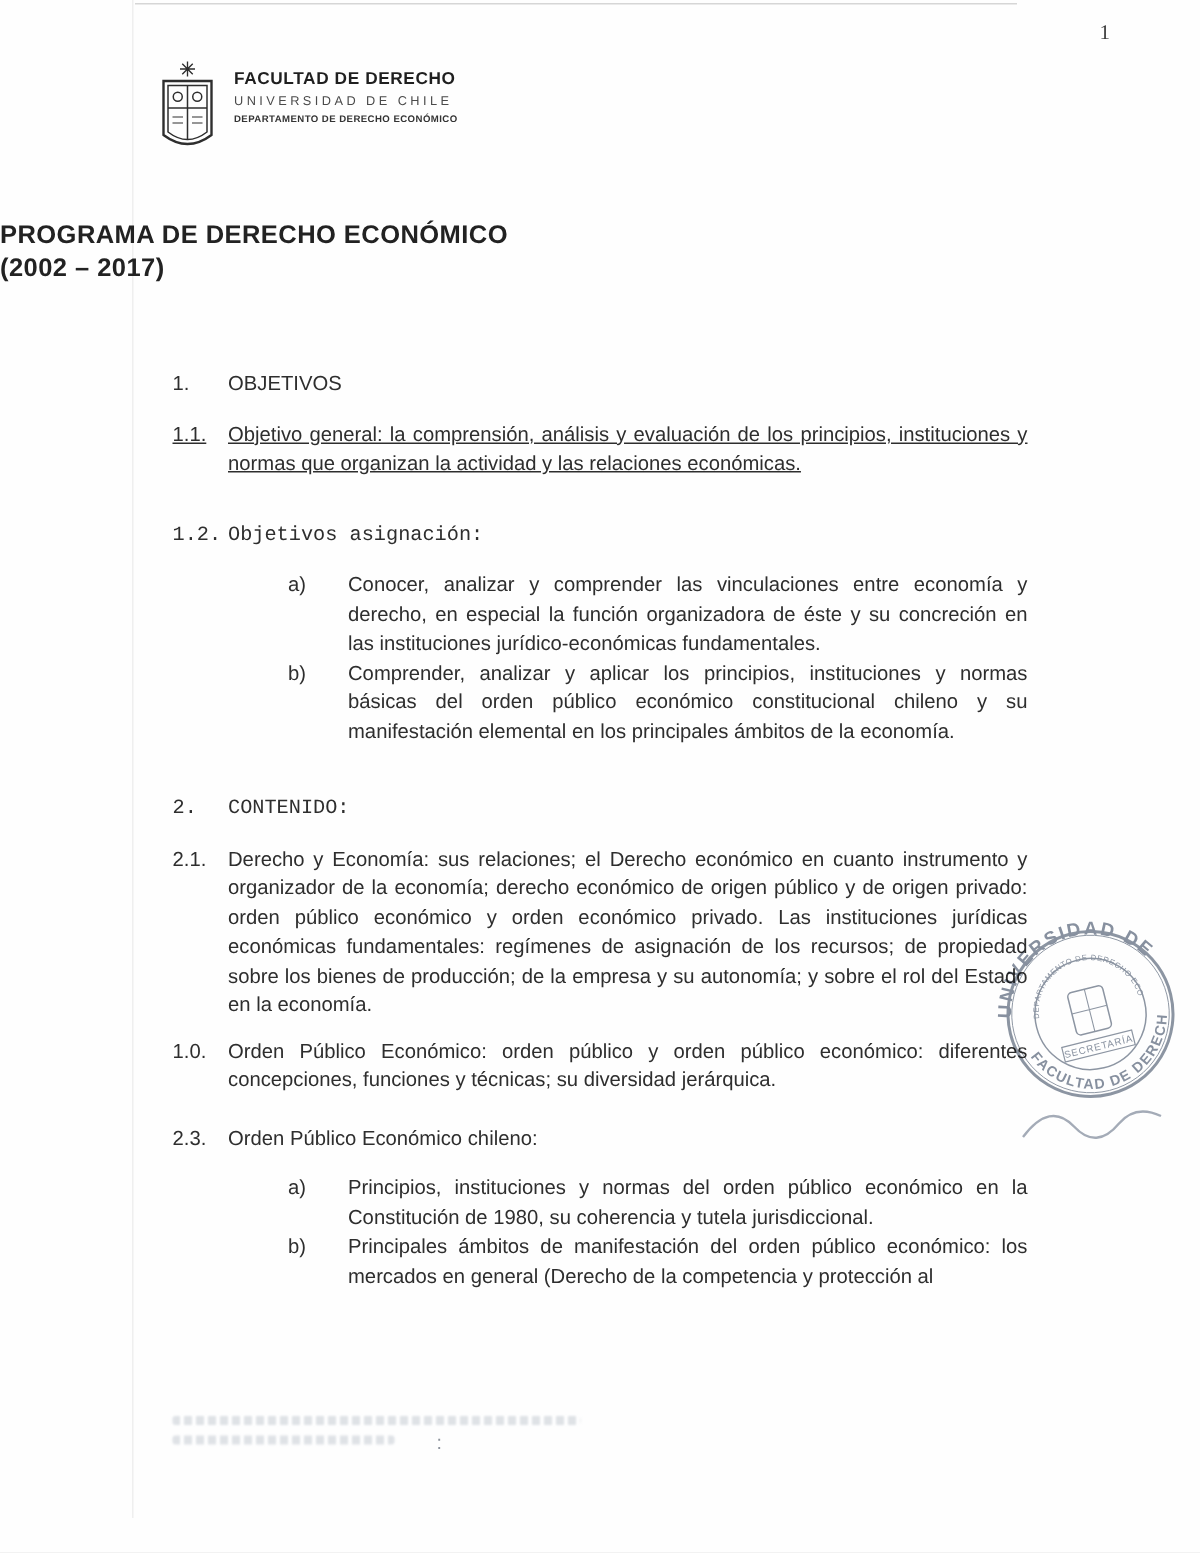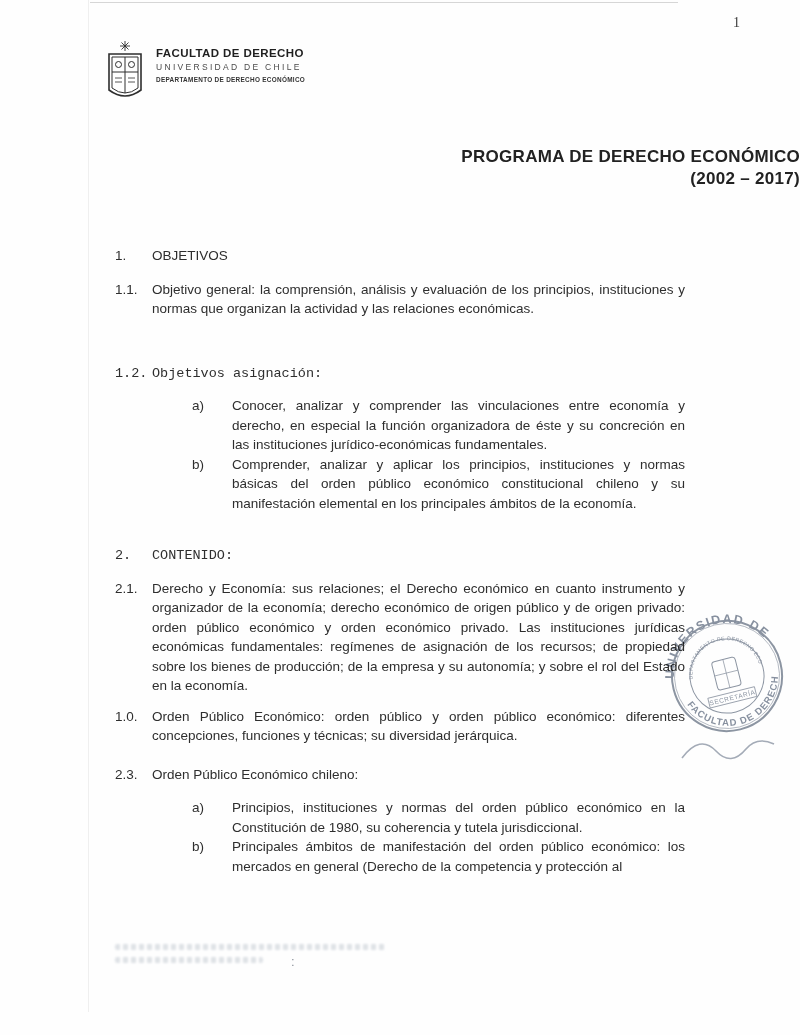--- a/index.html
+++ b/index.html
@@ -12,36 +12,36 @@
   .scan-line-left { position: absolute; left: 88px; top: 0; width: 1px; height: 1012px; background: rgba(110,110,110,.10); }
   .page-number { position: absolute; top: 15px; right: 60px; font-family: "Liberation Serif", serif; font-size: 14px; color: #3c3c3c; }
 
   .letterhead { position: absolute; left: 103px; top: 40px; display: flex; align-items: flex-start; gap: 9px; }
   .crest { width: 44px; height: 58px; }
   .lh-text { padding-top: 7px; }
   .lh-faculty { font-size: 11.5px; font-weight: bold; letter-spacing: .4px; color: #1f1f1f; }
   .lh-univ { font-size: 8.5px; letter-spacing: 2.3px; color: #4a4a4a; margin-top: 3px; }
   .lh-dept { font-size: 6.4px; font-weight: bold; letter-spacing: .3px; color: #333; margin-top: 4px; }
 
-  .title { position: absolute; left: 0; top: 146px; width: 100%; text-align: right;
+  .title { position: absolute; left: 0; top: 146px; width: 100%; text-align: left;
            font-weight: bold; font-size: 17px; line-height: 22px; color: #222; letter-spacing: .3px; }
 
   .content { position: absolute; left: 115px; top: 246px; width: 570px; font-size: 13.5px; line-height: 19.5px; color: #2e2e2e; }
   .row { display: flex; }
   .row .num { width: 37px; flex: none; }
   .row .txt { flex: 1; text-align: justify; }
   .sub { display: flex; margin-left: 77px; }
   .sub .letter { width: 40px; flex: none; }
   .sub .txt { flex: 1; text-align: justify; }
 
   .mb11 { margin-bottom: 11px; }
   .mb13 { margin-bottom: 13px; font-family: Liberation Mono, monospace; }
   .mb14 { margin-bottom: 14px; }
   .mb19 { margin-bottom: 19px; }
-  .mb29 { margin-bottom: 45px; }
+  .mb29 { margin-bottom: 29px; text-decoration: underline; }
   .mb33 { margin-bottom: 33px; }
 
   .stamp { position: absolute; left: 656px; top: 596px; width: 144px; height: 190px;
            opacity: .78; mix-blend-mode: multiply; }
 
   .footer { position: absolute; left: 115px; top: 944px; width: 300px; }
   .footer-line { height: 6px; background: repeating-linear-gradient(90deg, #c6ccd4 0 5px, rgba(0,0,0,0) 5px 8px);
                  filter: blur(0.8px); opacity: .55; border-radius: 2px; margin-bottom: 7px; }
   .footer-line.l1 { width: 272px; }
   .footer-line.l2 { width: 148px; }

